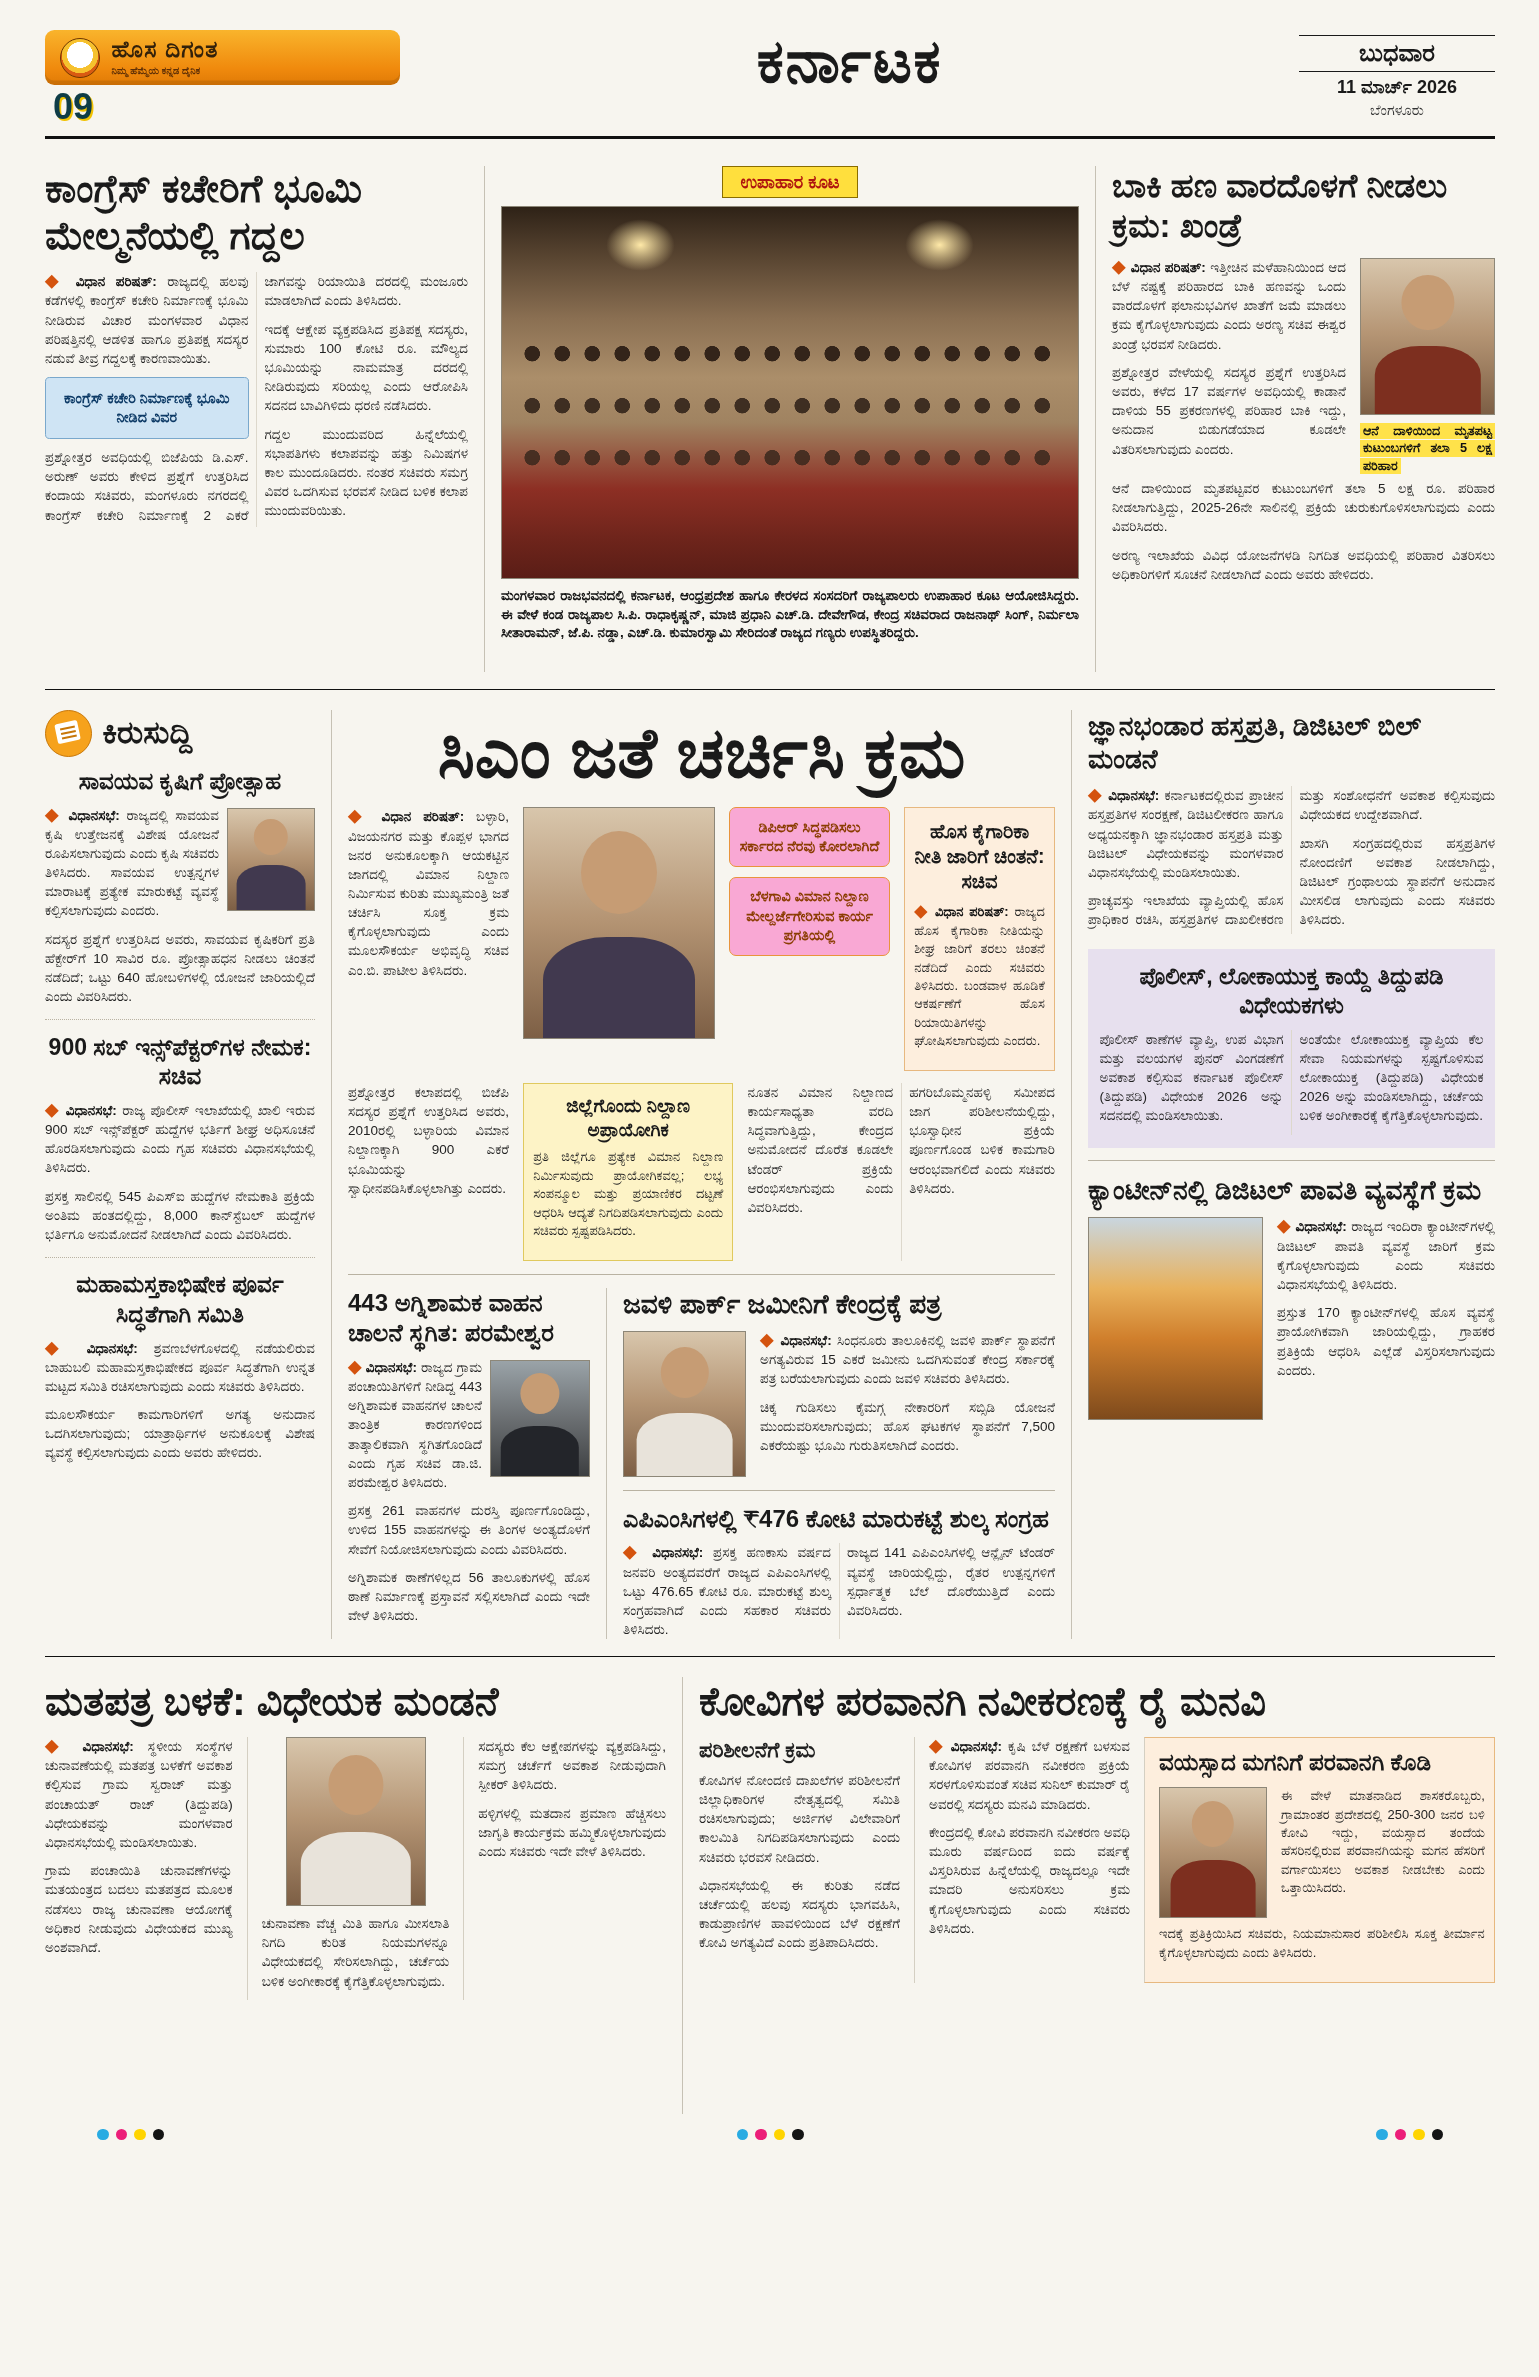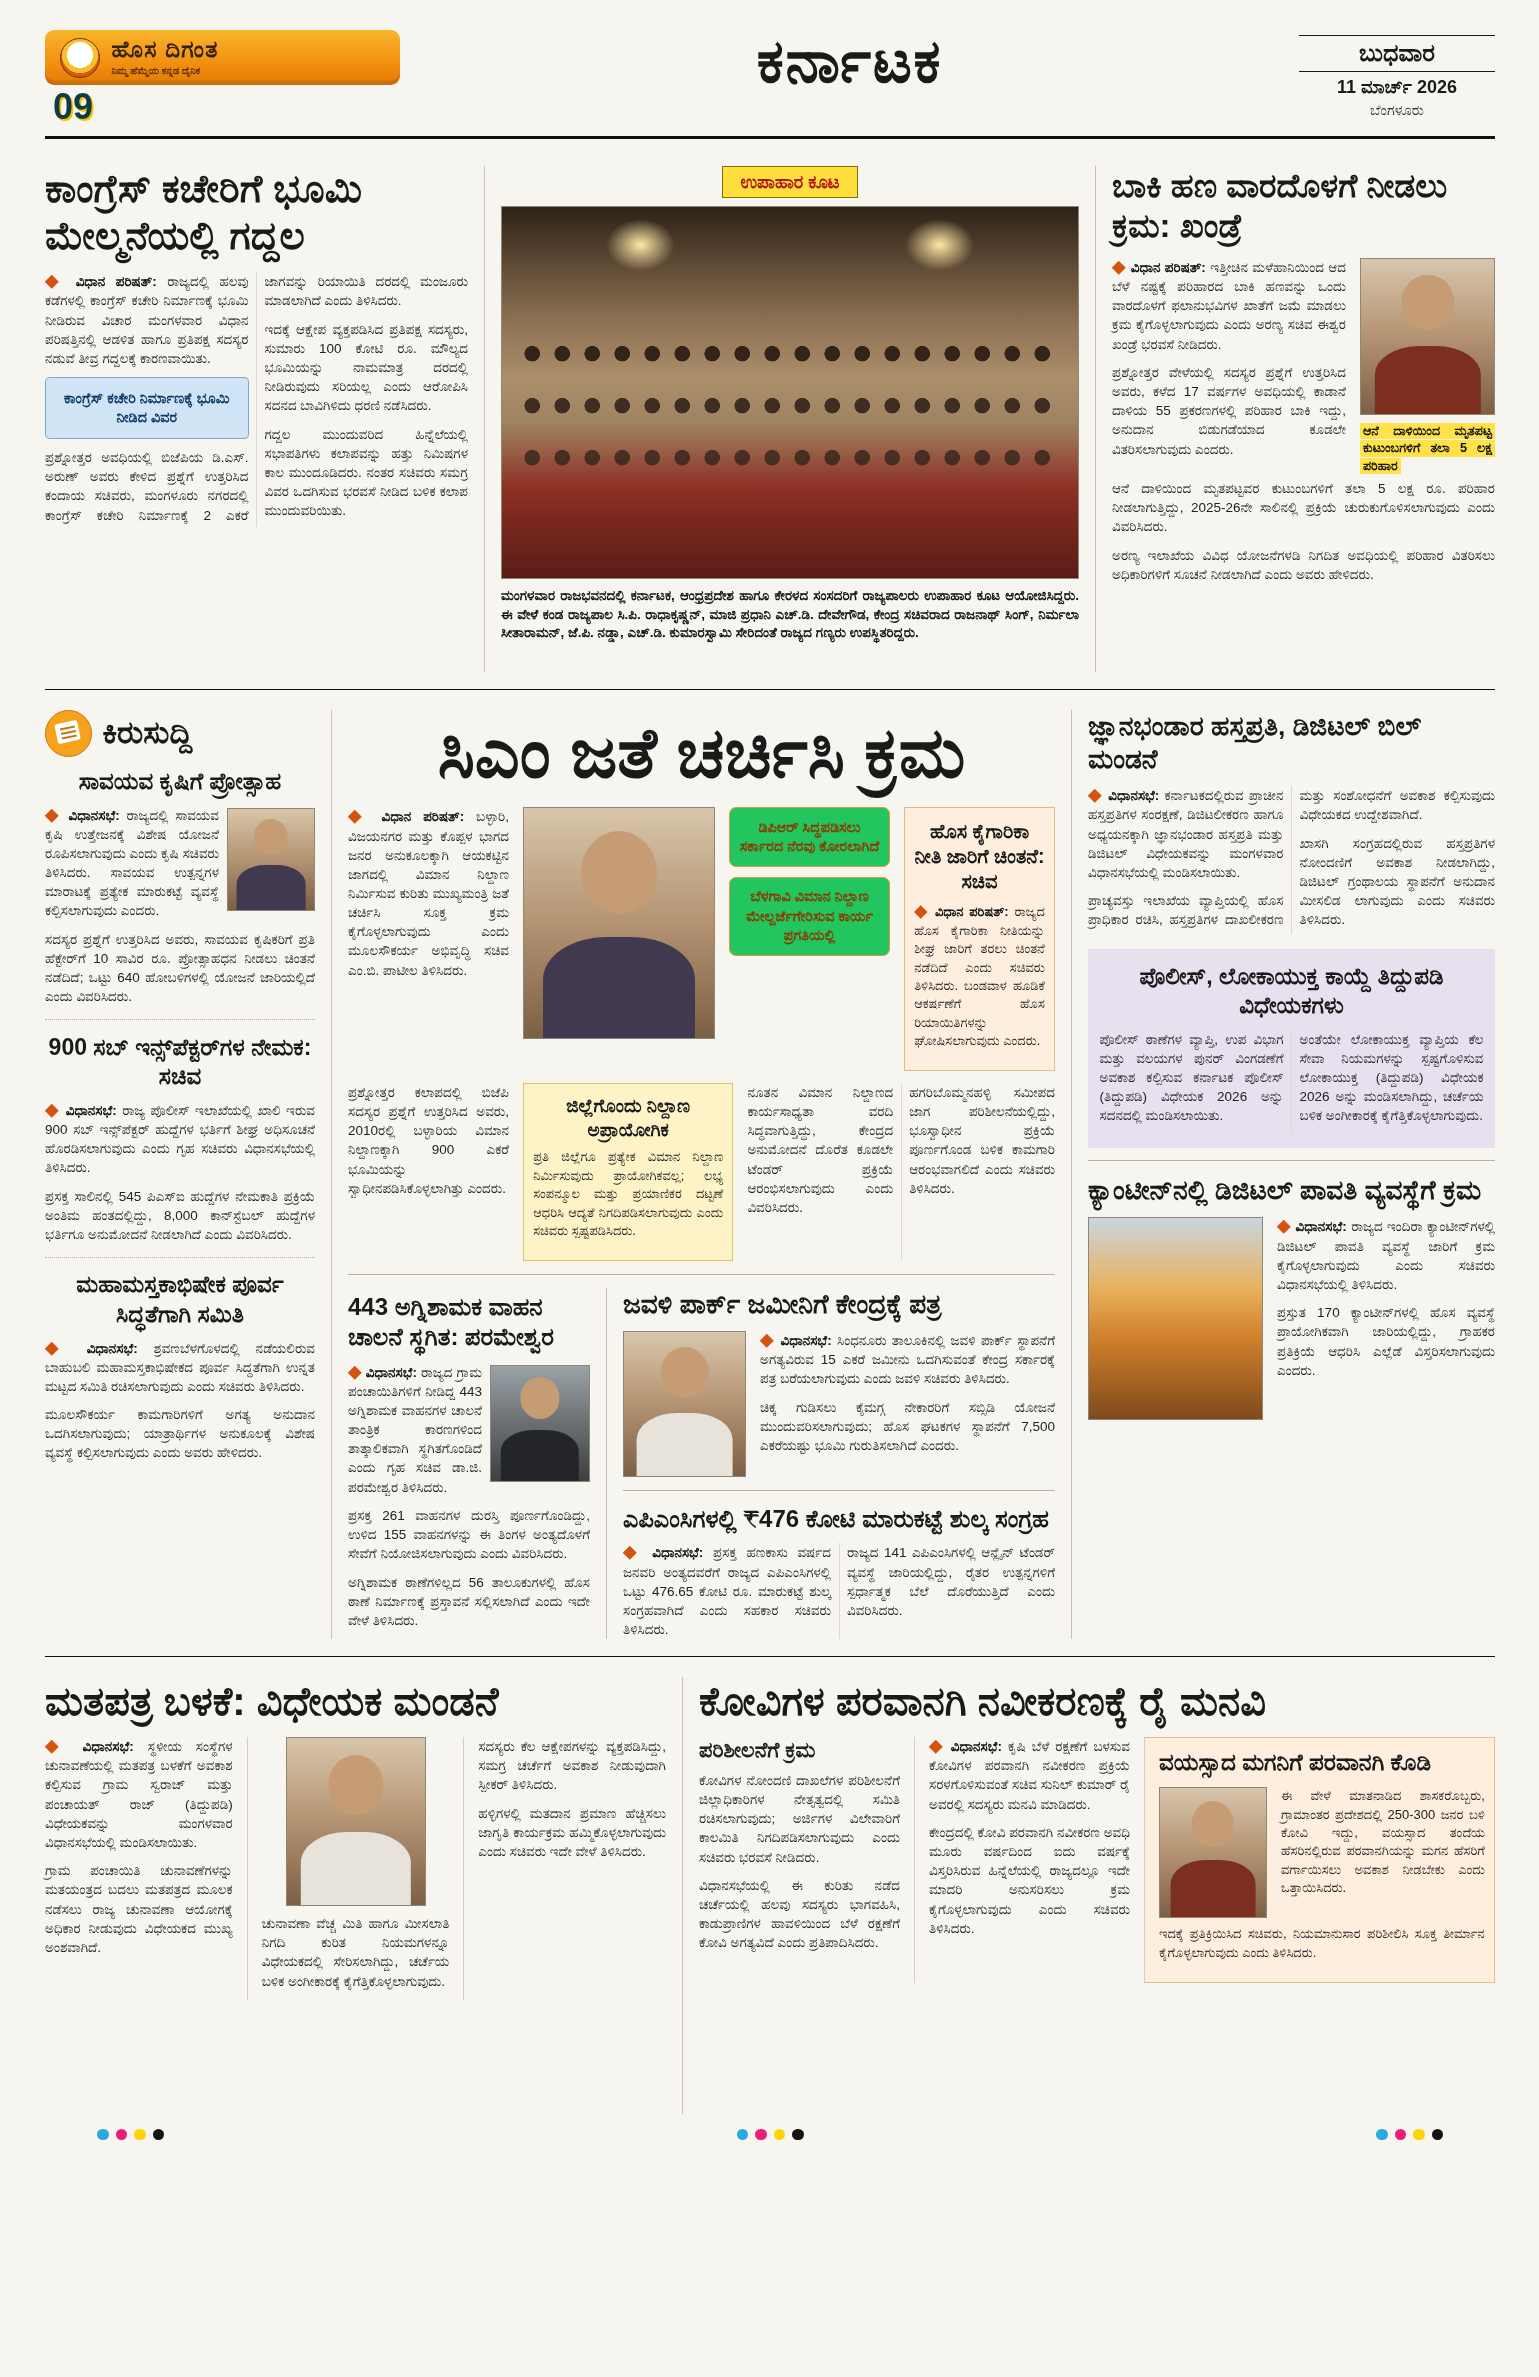--- a/index.html
+++ b/index.html
@@ -33,21 +33,21 @@
   .body-text p{margin:0 0 9.2px;}
   .cols-2{columns:2;column-gap:16px;column-rule:0.6px solid #ddd8cc;}
   .lead-mark{color:#d4530e;font-weight:800;}
   .lead-loc{font-weight:800;color:#111;}
   .caption{font-size:13.5px;font-weight:700;line-height:1.38;margin-top:8px;color:#111;text-align:justify;}
   .hl-yellow{background:#ffe24a;padding:1.2px 2.9px;box-decoration-break:clone;-webkit-box-decoration-break:clone;}
 
   
   .tag-yellow{display:inline-block;background:#ffdf3d;border:1.2px solid #8a6d00;color:#b0150f;font-weight:800;font-size:18px;padding:4.6px 17px;}
   .box-blue{background:#cfe4f4;border:1.2px solid #7aa8cc;color:#0d3a66;font-weight:800;padding:10.4px 8px;font-size:14.4px;text-align:center;border-radius:4.6px;break-inside:avoid;margin:0 0 9.2px;line-height:1.35;}
-  .chip{background:#22c55e;border:1.2px solid #e8943c;border-radius:7px;color:#8a3c00;font-weight:800;font-size:14.4px;padding:9.2px 8px;text-align:center;line-height:1.35;}
+  .chip{background:#f9a8d4;border:1.2px solid #e8943c;border-radius:7px;color:#8a3c00;font-weight:800;font-size:14.4px;padding:9.2px 8px;text-align:center;line-height:1.35;}
   .chip + .chip{margin-top:10.4px;}
   .box-yellow{background:#fdf3c6;border:0.6px solid #e0c95e;padding:10.4px 9.2px;}
   .box-yellow .h-s{text-align:center;margin-bottom:7px;}
   .box-purple{background:#e7e0ee;padding:12.7px 11.5px;margin-top:15px;}
   .box-purple .h-s{text-align:center;}
   .box-peach{background:#fdeedd;border:0.6px solid #e7b87f;padding:10.4px 9.2px;}
 
   
   .photo{border:0.6px solid #8d8778;position:relative;overflow:hidden;}
   .photo-group{height:371px;background:linear-gradient(180deg,#2e2217 0%,#54412e 12%,#8a6f52 30%,#ab8e6a 46%,#a08361 58%,#8d2f24 76%,#6d241b 90%,#5a1d16 100%);}
@@ -226,21 +226,21 @@
             </div>
             <div class="body-text cols-2" style="flex:1;">
               <p>ನೂತನ ವಿಮಾನ ನಿಲ್ದಾಣದ ಕಾರ್ಯಸಾಧ್ಯತಾ ವರದಿ ಸಿದ್ಧವಾಗುತ್ತಿದ್ದು, ಕೇಂದ್ರದ ಅನುಮೋದನೆ ದೊರೆತ ಕೂಡಲೇ ಟೆಂಡರ್ ಪ್ರಕ್ರಿಯೆ ಆರಂಭಿಸಲಾಗುವುದು ಎಂದು ವಿವರಿಸಿದರು.</p>
               <p>ಹಗರಿಬೊಮ್ಮನಹಳ್ಳಿ ಸಮೀಪದ ಜಾಗ ಪರಿಶೀಲನೆಯಲ್ಲಿದ್ದು, ಭೂಸ್ವಾಧೀನ ಪ್ರಕ್ರಿಯೆ ಪೂರ್ಣಗೊಂಡ ಬಳಿಕ ಕಾಮಗಾರಿ ಆರಂಭವಾಗಲಿದೆ ಎಂದು ಸಚಿವರು ತಿಳಿಸಿದರು.</p>
             </div>
           </div>
         </article>
 
         <hr class="thin-rule">
 
-        <div class="band" style="margin-top:8px;align-items:flex-end;">
+        <div class="band" style="margin-top:8px;">
           <article style="flex:0 0 242px;">
             <h2 class="h-m" style="font-size:24px;">443 ಅಗ್ನಿಶಾಮಕ ವಾಹನ ಚಾಲನೆ ಸ್ಥಗಿತ: ಪರಮೇಶ್ವರ</h2>
             <div class="body-text">
               <div class="photo portrait dark" style="float:right;width:98px;height:115px;margin:2.3px 0 5.8px 8px;"></div>
               <p><span class="lead-mark">◆</span> <span class="lead-loc">ವಿಧಾನಸಭೆ:</span> <span>ರಾಜ್ಯದ ಗ್ರಾಮ ಪಂಚಾಯಿತಿಗಳಿಗೆ ನೀಡಿದ್ದ 443 ಅಗ್ನಿಶಾಮಕ ವಾಹನಗಳ ಚಾಲನೆ ತಾಂತ್ರಿಕ ಕಾರಣಗಳಿಂದ ತಾತ್ಕಾಲಿಕವಾಗಿ ಸ್ಥಗಿತಗೊಂಡಿದೆ ಎಂದು ಗೃಹ ಸಚಿವ ಡಾ.ಜಿ. ಪರಮೇಶ್ವರ ತಿಳಿಸಿದರು.</span></p>
               <p>ಪ್ರಸಕ್ತ 261 ವಾಹನಗಳ ದುರಸ್ತಿ ಪೂರ್ಣಗೊಂಡಿದ್ದು, ಉಳಿದ 155 ವಾಹನಗಳನ್ನು ಈ ತಿಂಗಳ ಅಂತ್ಯದೊಳಗೆ ಸೇವೆಗೆ ನಿಯೋಜಿಸಲಾಗುವುದು ಎಂದು ವಿವರಿಸಿದರು.</p>
               <p>ಅಗ್ನಿಶಾಮಕ ಠಾಣೆಗಳಿಲ್ಲದ 56 ತಾಲೂಕುಗಳಲ್ಲಿ ಹೊಸ ಠಾಣೆ ನಿರ್ಮಾಣಕ್ಕೆ ಪ್ರಸ್ತಾವನೆ ಸಲ್ಲಿಸಲಾಗಿದೆ ಎಂದು ಇದೇ ವೇಳೆ ತಿಳಿಸಿದರು.</p>
             </div>
           </article>
 

